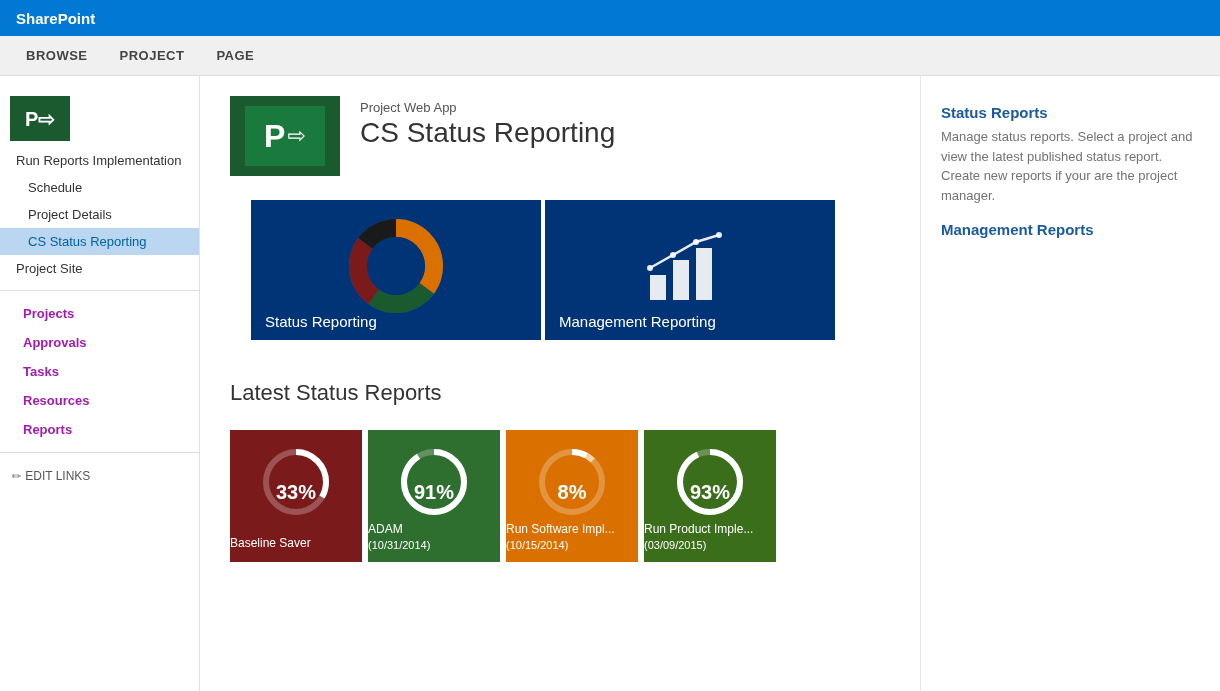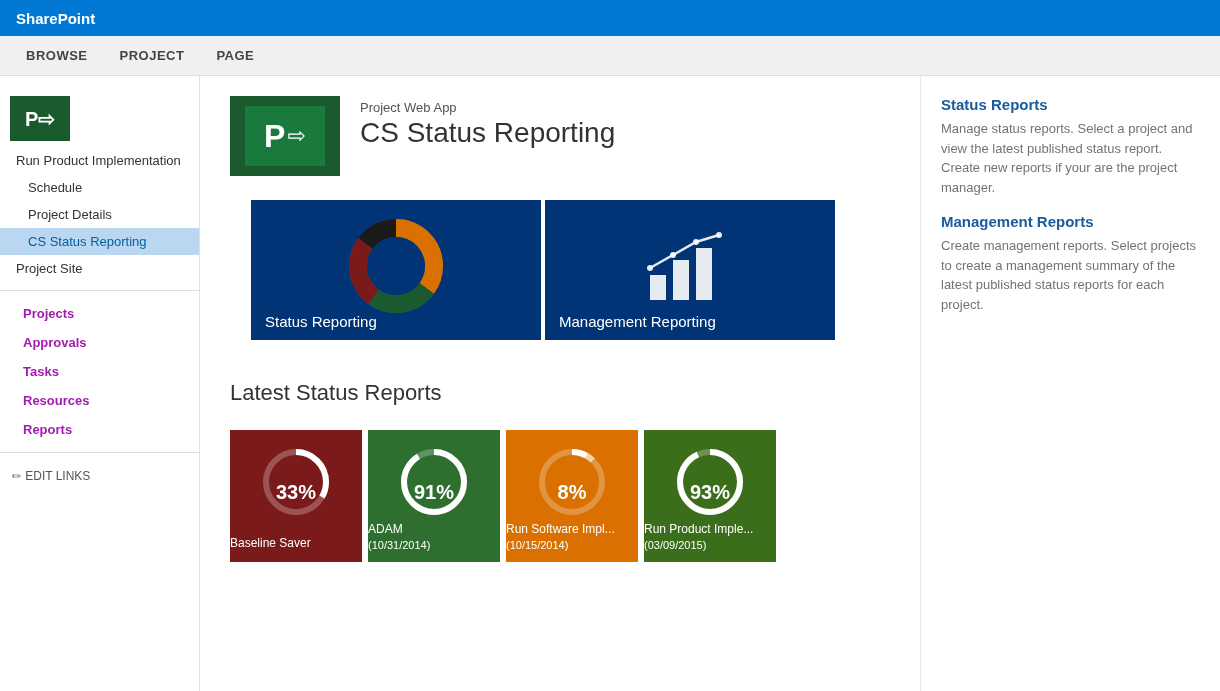--- a/index.html
+++ b/index.html
@@ -209,21 +209,21 @@
       padding: 20px 20px;
       border-left: 1px solid #e8e8e8;
     }
     .right-section-title {
       font-size: 15px;
       font-weight: 600;
       color: #1a5a9e;
       margin-bottom: 6px;
       margin-top: 16px;
     }
-    .right-section-title:first-child { margin-top: 0; }
+    .right-section-title:first-child { margin-top: 8px; }
     .right-section-text {
       font-size: 13px;
       color: #737373;
       line-height: 1.5;
     }
   </style>
 </head>
 <body>
 
 <div id="topbar">
@@ -240,21 +240,21 @@
 
   <div id="sidebar">
 
     <div style="padding: 10px 10px 6px 10px; display:flex; align-items:center;">
       <div style="width:60px;height:45px;background:#1a5a2e;display:flex;align-items:center;justify-content:center;">
         <span style="color:#fff;font-size:20px;font-weight:700;">P⇨</span>
       </div>
     </div>
 
     <div class="sidebar-item">
-      <span>Run Product Implementation</span>
+      <span>Run Reports Implementation</span>
     </div>
     <div class="sidebar-item indent">
       <span>Schedule</span>
     </div>
     <div class="sidebar-item indent">
       <span>Project Details</span>
     </div>
     <div class="sidebar-item indent active">
       <span>CS Status Reporting</span>
     </div>
@@ -395,16 +395,15 @@
       </div>
     </div>
 
   </div>
 
   <div id="right-sidebar">
     <div class="right-section-title">Status Reports</div>
     <div class="right-section-text">Manage status reports. Select a project and view the latest published status report. Create new reports if your are the project manager.</div>
 
     <div class="right-section-title">Management Reports</div>
-    <div class="right-section-text">Create management reports. Select projects to create a management summary of the latest published status reports for each project.</div>
   </div>
 
 </div>
 
 </body></html>

